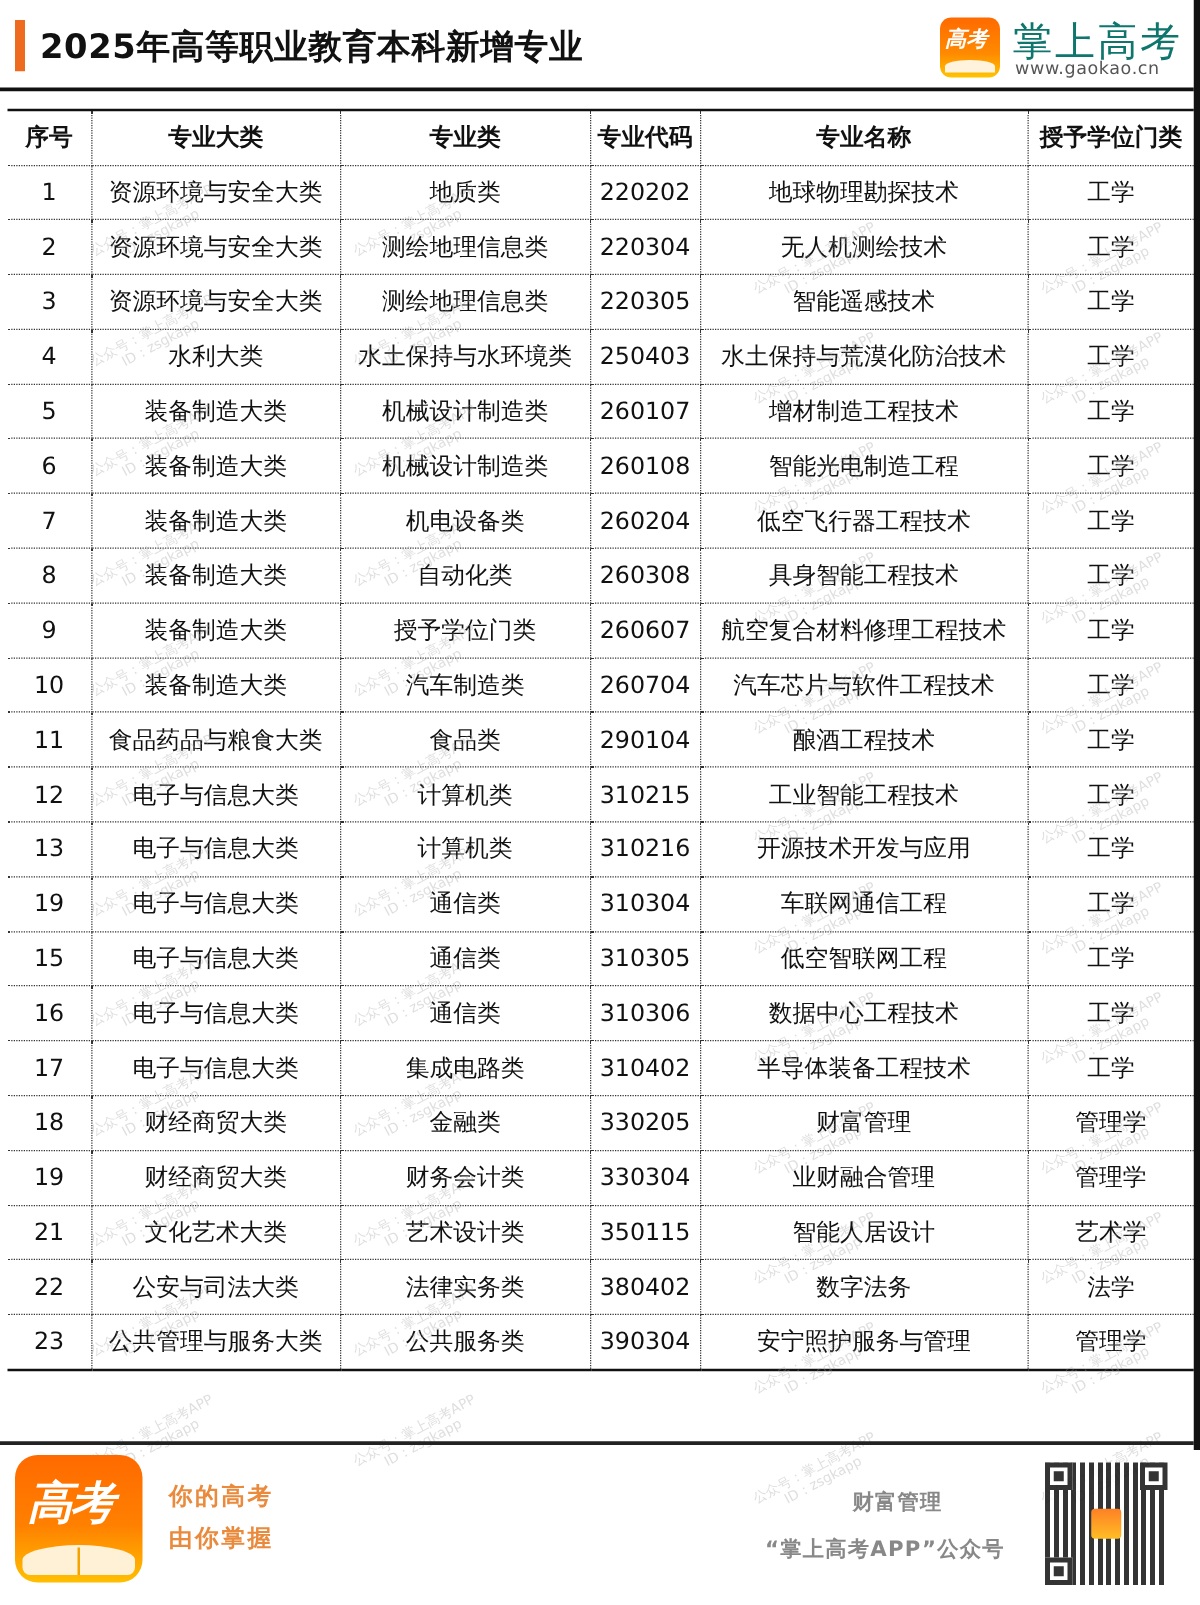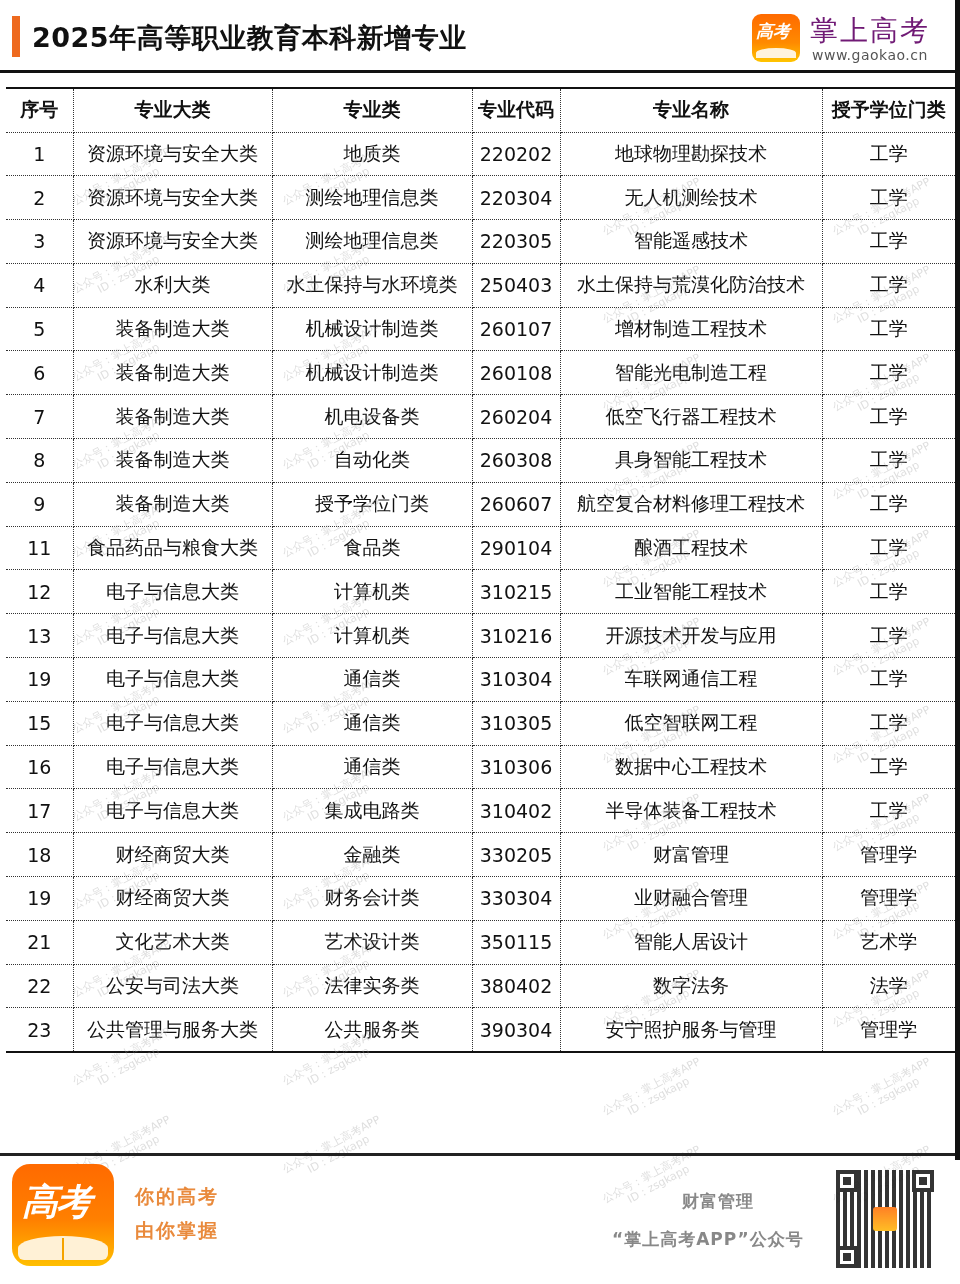--- a/index.html
+++ b/index.html
@@ -9,21 +9,21 @@
   .right-edge { position: absolute; top: 0; right: 0; width: 5px; height: 1160px; background: #111; }
 
   .header { position: absolute; left: 0; top: 0; width: 955px; height: 70px; }
   .title-bar { position: absolute; left: 12px; top: 16px; width: 8px; height: 41px; background: #ee6a1f; }
   .title { position: absolute; left: 32px; top: 18px; font-size: 27px; font-weight: bold; letter-spacing: 0.5px; color: #111; line-height: 40px; }
   .brand { position: absolute; left: 752px; top: 14px; width: 200px; height: 50px; }
   .brand-logo { position: absolute; left: 0; top: 0; width: 48px; height: 48px; border-radius: 9px;
     background: linear-gradient(180deg, #ff6a00 0%, #ff8a00 60%, #ffc400 100%); overflow: hidden; }
   .brand-logo .glyph { position: absolute; left: 4px; top: 6px; font-family: "DejaVu Serif", serif; font-style: italic; color: #fff; font-size: 17px; font-weight: bold; }
   .brand-logo .book { position: absolute; left: 4px; bottom: 4px; width: 40px; height: 10px; border-radius: 50% 50% 0 0; background: #fff3dd; }
-  .brand-name { position: absolute; left: 58px; top: -2px; font-size: 28px; color: #701a75; letter-spacing: 2px; }
+  .brand-name { position: absolute; left: 58px; top: -2px; font-size: 32px; color: #0f766e; letter-spacing: 2px; }
   .brand-url { position: absolute; left: 60px; top: 33px; font-size: 14px; color: #555; letter-spacing: 0.5px; }
   .header-line { position: absolute; left: 0; top: 70px; width: 955px; height: 3px; background: #111; }
 
   .table-wrap { position: absolute; left: 6px; top: 87px; width: 949px; }
   .table-top-line { position: absolute; left: 0; top: 0; width: 949px; height: 2px; background: #111; }
   table { position: absolute; left: 0; top: 2px; border-collapse: collapse; table-layout: fixed; width: 949px; }
   th, td { text-align: center; vertical-align: middle; border-right: 1px dotted #333; border-bottom: 1px dotted #333; white-space: nowrap; overflow: hidden; }
   th:last-child, td:last-child { border-right: none; font-family: Liberation Serif, serif; }
   th { height: 43px; font-size: 19px; font-weight: bold; color: #111; }
   td { height: 43.8px; font-size: 19px; color: #111; }
@@ -158,20 +158,28 @@
         </tr>
         <tr>
           <td>9</td>
           <td>装备制造大类</td>
           <td>授予学位门类</td>
           <td>260607</td>
           <td>航空复合材料修理工程技术</td>
           <td>工学</td>
         </tr>
         <tr>
+          <td>10</td>
+          <td>装备制造大类</td>
+          <td>汽车制造类</td>
+          <td>260704</td>
+          <td>汽车芯片与软件工程技术</td>
+          <td>工学</td>
+        </tr>
+        <tr>
           <td>11</td>
           <td>食品药品与粮食大类</td>
           <td>食品类</td>
           <td>290104</td>
           <td>酿酒工程技术</td>
           <td>工学</td>
         </tr>
         <tr>
           <td>12</td>
           <td>电子与信息大类</td>

